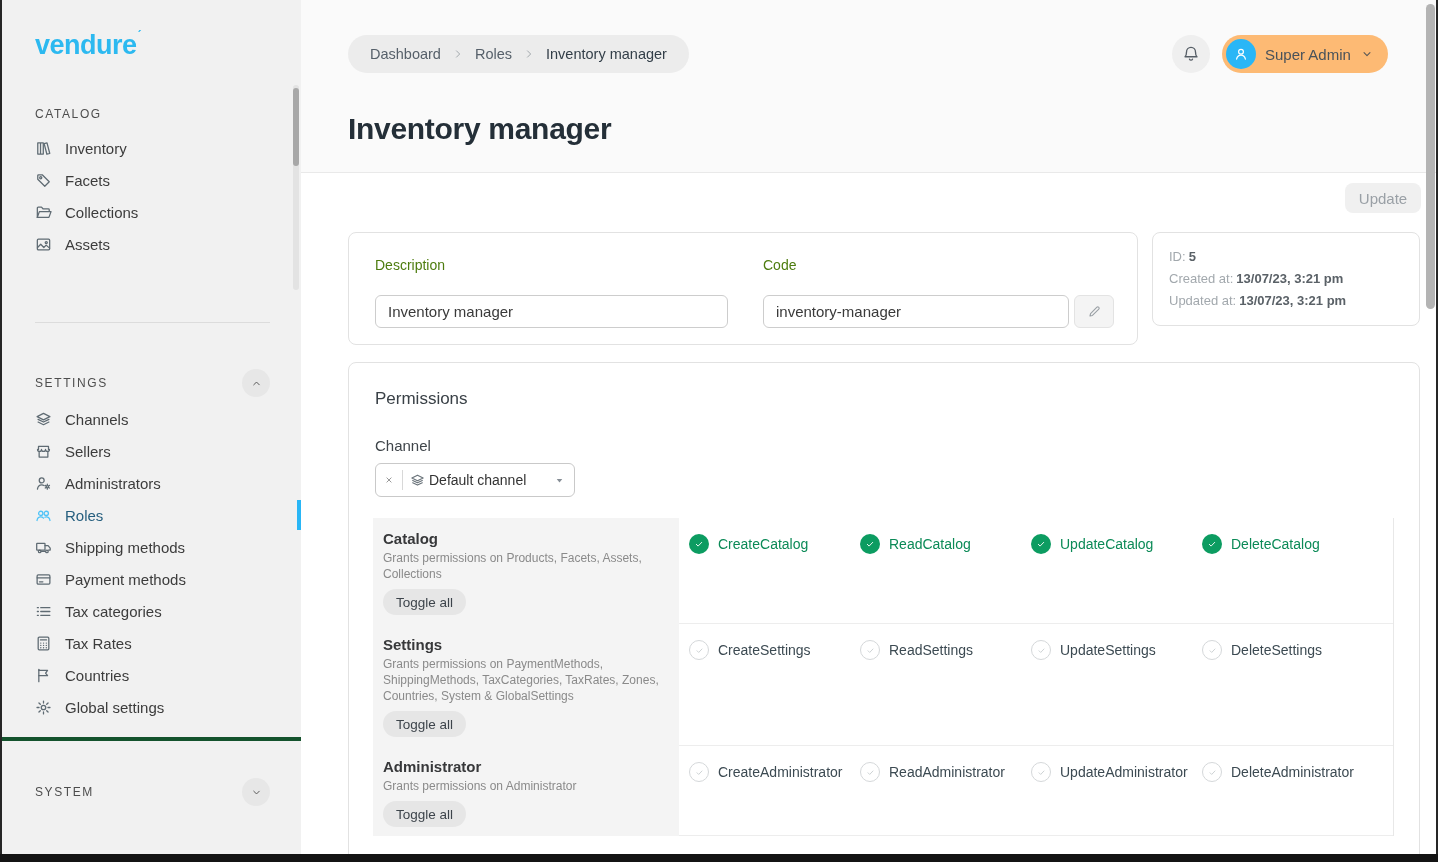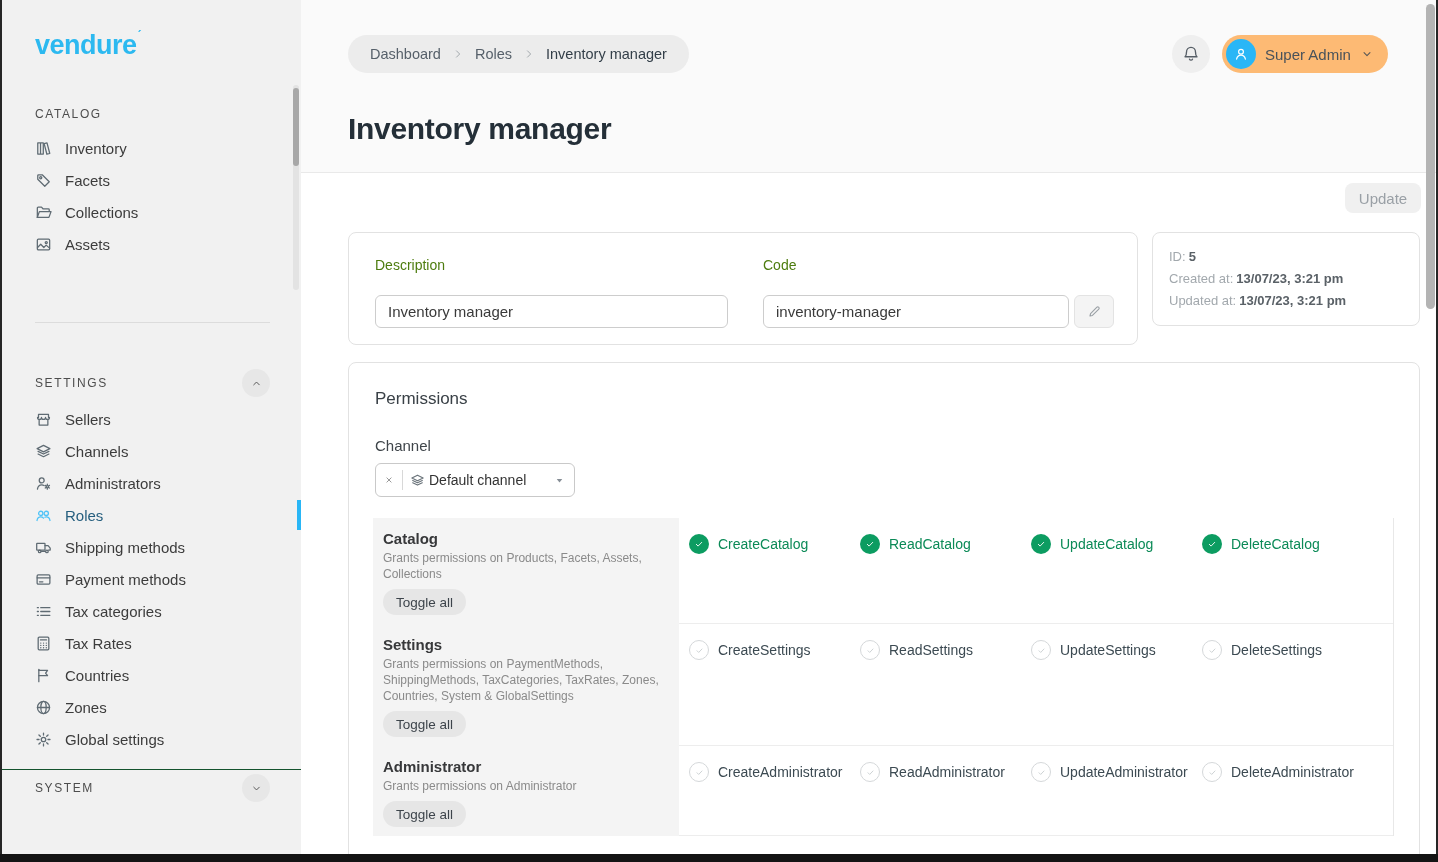--- a/index.html
+++ b/index.html
@@ -21,21 +21,21 @@
   .logo .mark { font-size:13px; vertical-align:14px; margin-left:1px; }
   .side-nav { margin-top:48px; }
   .side-head { position:relative; height:20px; line-height:20px; padding-left:33px; margin-bottom:8px;
                font-size:12px; letter-spacing:1.6px; color:#4d4d4d; font-weight:500; }
   .sec-1 .side-head, .sec-2 .side-head { height:28px; line-height:28px; }
   .collapse-btn { position:absolute; right:31px; top:0; width:28px; height:28px; border-radius:50%;
                   background:#e7e7e7; border:none; color:#555; display:flex; align-items:center; justify-content:center; cursor:pointer; }
   .collapse-btn svg { width:13px; height:13px; }
   .sec-1::before { content:""; display:block; height:1px; background:#dcdcdc; margin:62px 31px 46px 33px; }
   .sec-1 .side-head { margin-bottom:6px; }
-  .sec-2 { border-top:1px solid #14532d; margin-top:14px; padding-top:4px; }
+  .sec-2 { border-top:4px solid #14532d; margin-top:14px; padding-top:37px; }
   .side-item { position:relative; display:flex; align-items:center; gap:13px; height:32px; width:100%;
                padding-left:33px; font-size:15px; color:#3c3c3c; cursor:pointer; }
   .side-item .icon { width:17px; height:17px; color:#5f6b73; display:flex; }
   .side-item .icon svg { width:17px; height:17px; }
   .side-item.active { color:#255e7e; font-weight:500; }
   .side-item.active .icon { color:#4fc3f7; }
   .side-item.active::after { content:""; position:absolute; right:0; top:1px; bottom:1px; width:4px; background:#29b6f6; }
   .side-scroll-track { left:293px; top:85px; width:6px; height:205px; background:#e3e3e3; border-radius:3px; z-index:6; }
   .side-scroll-thumb { position:absolute; left:0; top:3px; width:6px; height:78px; background:#a8a8a8; border-radius:3px; }
 
@@ -169,36 +169,36 @@
       </div>
       <div class="side-section sec-1">
         <div class="side-head"><span>SETTINGS</span><button class="collapse-btn">
             <svg viewBox="0 0 16 16" fill="none" stroke="currentColor" stroke-width="1.2" stroke-linecap="round" stroke-linejoin="round">
               <path d="M4.6 9.6L8 6.2l3.4 3.4"></path>
             </svg>
           </button></div>
         <div class="side-item">
           <span class="icon">
             <svg viewBox="0 0 16 16" fill="none" stroke="currentColor" stroke-width="1.2" stroke-linecap="round" stroke-linejoin="round">
+              <path d="M8 2.3l6 3-6 3-6-3z"></path>
+              <path d="M2.9 7.9L8 10.4l5.1-2.5"></path>
+              <path d="M2.9 10.4L8 12.9l5.1-2.5"></path>
+            </svg>
+          </span>
+          <span>Channels</span>
+        </div>
+        <div class="side-item">
+          <span class="icon">
+            <svg viewBox="0 0 16 16" fill="none" stroke="currentColor" stroke-width="1.2" stroke-linecap="round" stroke-linejoin="round">
               <path d="M3.3 6V3.2h9.4V6"></path>
               <path d="M2.4 6c0 1 .8 1.9 1.9 1.9S6.1 7 6.1 6c0 1 .9 1.9 1.9 1.9S9.9 7 9.9 6c0 1 .8 1.9 1.9 1.9s1.8-.9 1.8-1.9"></path>
               <path d="M3.9 8.6v4.6h8.2V8.6"></path>
             </svg>
           </span>
           <span>Sellers</span>
-        </div>
-        <div class="side-item">
-          <span class="icon">
-            <svg viewBox="0 0 16 16" fill="none" stroke="currentColor" stroke-width="1.2" stroke-linecap="round" stroke-linejoin="round">
-              <path d="M8 2.3l6 3-6 3-6-3z"></path>
-              <path d="M2.9 7.9L8 10.4l5.1-2.5"></path>
-              <path d="M2.9 10.4L8 12.9l5.1-2.5"></path>
-            </svg>
-          </span>
-          <span>Channels</span>
         </div>
         <div class="side-item">
           <span class="icon">
             <svg viewBox="0 0 16 16" fill="none" stroke="currentColor" stroke-width="1.2" stroke-linecap="round" stroke-linejoin="round">
               <circle cx="6.3" cy="5.1" r="2.3"></circle>
               <path d="M2.3 13.2c.4-2.5 2-4 4-4 .9 0 1.7.3 2.3.8"></path>
               <circle cx="11.6" cy="11" r="1.1"></circle>
               <path d="M11.6 8.7v.9M11.6 12.4v.9M13.6 9.8l-.8.5M9.6 12.2l.8-.5M13.6 12.2l-.8-.5M9.6 9.8l.8.5"></path>
             </svg>
           </span>
@@ -257,30 +257,20 @@
           <span>Tax Rates</span>
         </div>
         <div class="side-item">
           <span class="icon">
             <svg viewBox="0 0 16 16" fill="none" stroke="currentColor" stroke-width="1.2" stroke-linecap="round" stroke-linejoin="round">
               <path d="M3.6 2.2v11.6"></path>
               <path d="M3.6 3.2h8.2l-1.8 2.5 1.8 2.5H3.6"></path>
             </svg>
           </span>
           <span>Countries</span>
-        </div>
-        <div class="side-item">
-          <span class="icon">
-            <svg viewBox="0 0 16 16" fill="none" stroke="currentColor" stroke-width="1.2" stroke-linecap="round" stroke-linejoin="round">
-              <circle cx="8" cy="8" r="5.7"></circle>
-              <ellipse cx="8" cy="8" rx="2.5" ry="5.7"></ellipse>
-              <path d="M2.3 8h11.4"></path>
-            </svg>
-          </span>
-          <span>Zones</span>
         </div>
         <div class="side-item">
           <span class="icon">
             <svg viewBox="0 0 16 16" fill="none" stroke="currentColor" stroke-width="1.2" stroke-linecap="round" stroke-linejoin="round">
               <circle cx="8" cy="8" r="2.1"></circle>
               <path d="M8 1.9v1.9M8 12.2v1.9M1.9 8h1.9M12.2 8h1.9M3.7 3.7l1.3 1.3M11 11l1.3 1.3M12.3 3.7L11 5M5 11l-1.3 1.3"></path>
             </svg>
           </span>
           <span>Global settings</span>
         </div>

